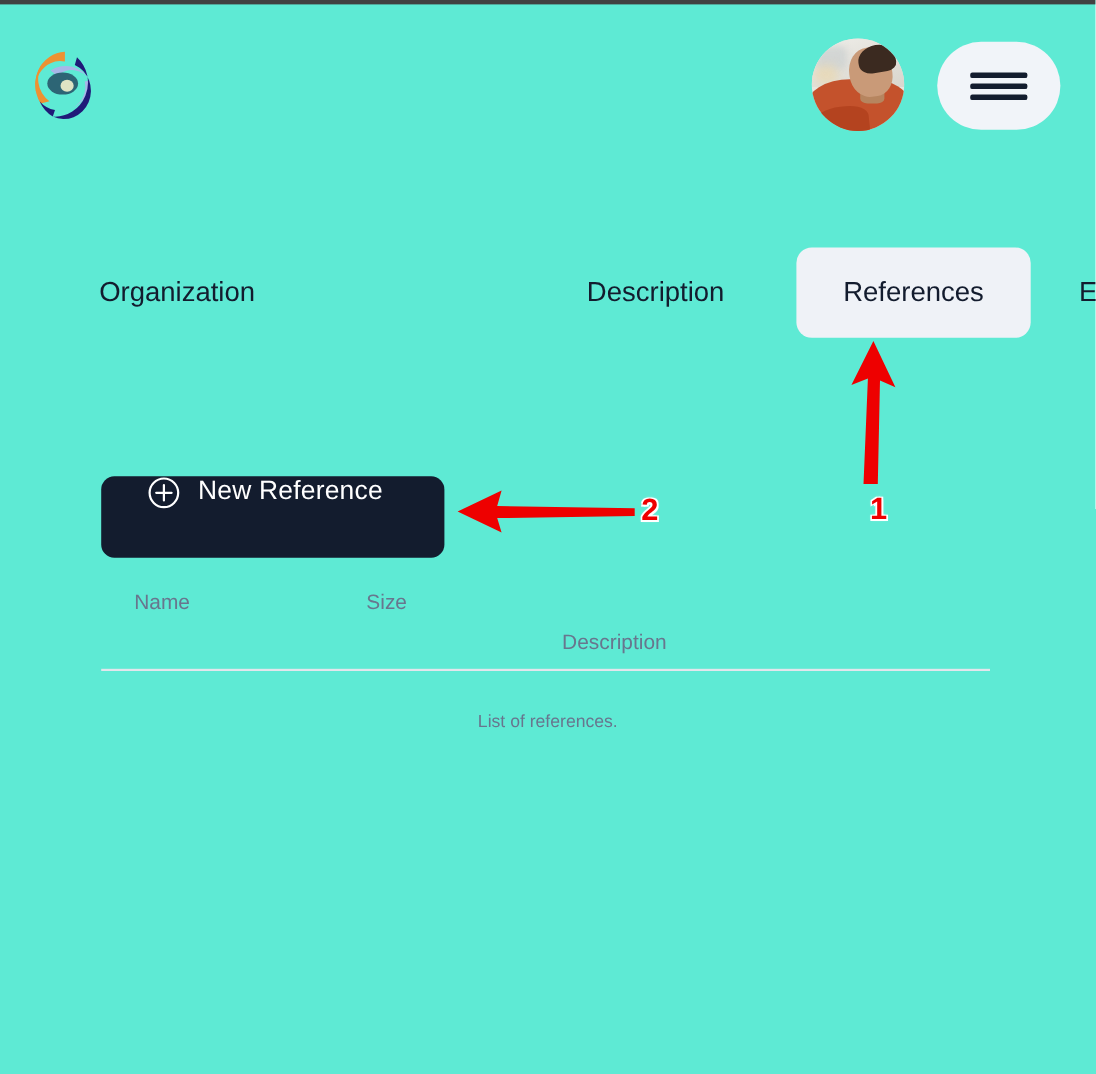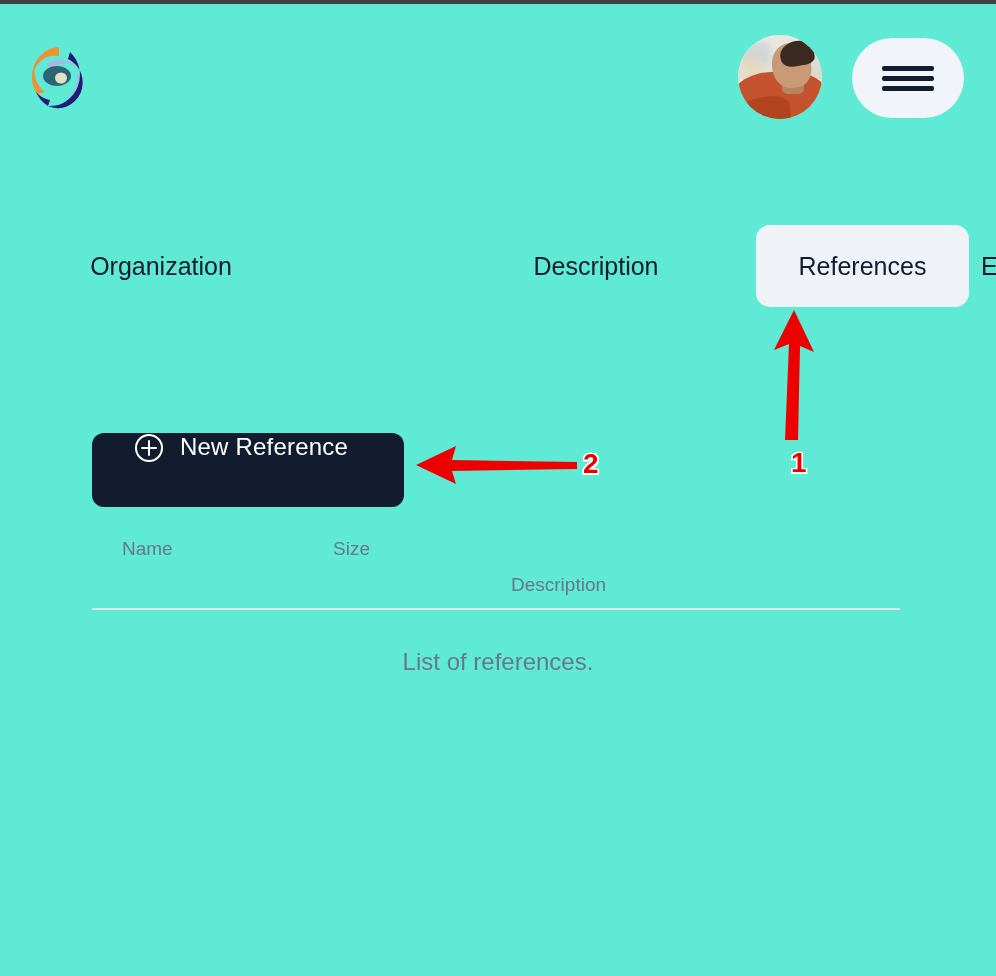--- a/index.html
+++ b/index.html
@@ -82,21 +82,21 @@
     position:absolute; left:0; top:225px; width:996px; height:82px;
     white-space:nowrap;
   }
   .tab {
     position:absolute; top:0; height:82px;
     display:flex; align-items:center; justify-content:center;
     font-size:25px; color:#131c2e; cursor:pointer;
     border-radius:14px; padding:0 24px;
     font-weight:400;
   }
-  .tab.active { background:#eff2f7;margin-left:32px; }
+  .tab.active { background:#eff2f7; }
 
   
   .new-ref-btn {
     position:absolute; left:92px; top:433px; width:312px; height:74px;
     background:#131c2e; border:none; border-radius:12px; cursor:pointer;
     display:flex; align-items:flex-start; gap:16px; padding-left:42px;
   }
   .plus-icon { width:30px; height:30px; flex:0 0 auto; }
   .new-ref-label {
     color:#ffffff; font-size:24px; font-weight:400; letter-spacing:.2px;
@@ -111,21 +111,21 @@
   }
   .th.name { left:122px; }
   .th.size { left:333px;text-align:right; }
   .th.desc { left:511px;margin-top:36px; }
   .divider {
     position:absolute; left:92px; top:608px; width:808px; height:2px;
     background:#e2e6ec;
   }
   .caption {
     position:absolute; left:0; top:648px; width:996px; text-align:center;
-    font-size:24px; color:#68768e;
+    font-size:16px; color:#68768e;
   }
 
   
   .anno { position:absolute; pointer-events:none; }
   .anno-num {
     position:absolute; font-size:28px; font-weight:bold; color:#ee0000;
     text-shadow:
       -1.5px -1.5px 0 #fff, 1.5px -1.5px 0 #fff,
       -1.5px 1.5px 0 #fff, 1.5px 1.5px 0 #fff,
       0 0 3px #fff;

